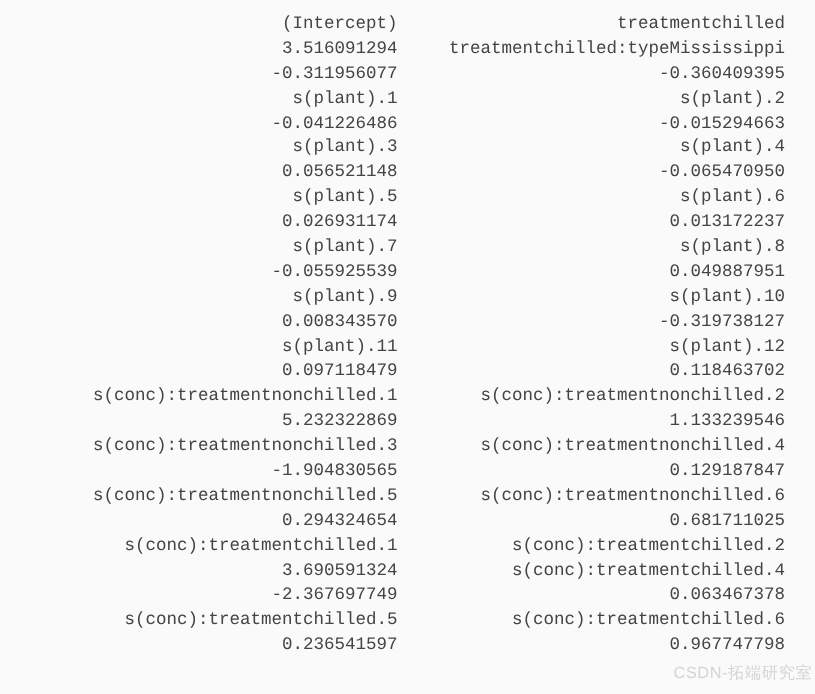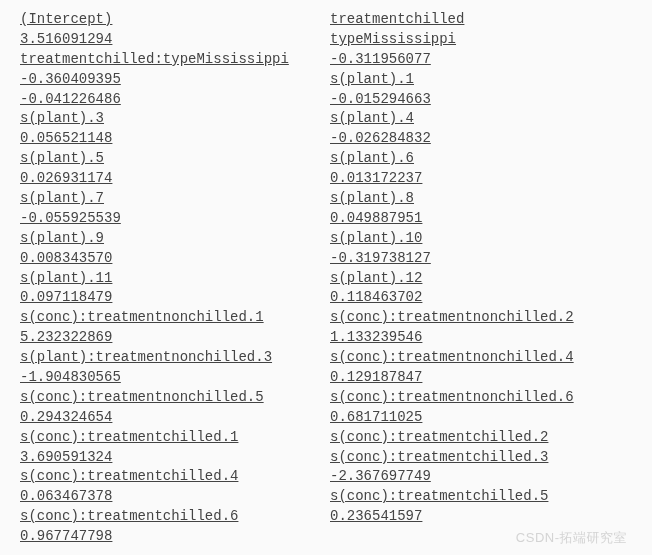--- a/index.html
+++ b/index.html
@@ -18,85 +18,83 @@
       position: relative;
     }
     .output-grid {
       display: grid;
       grid-template-columns: 1fr 1fr;
       column-gap: 8px;
       row-gap: 1px;
       line-height: 1.35;
     }
     .cell {
-      text-align: left;
+      text-align: right;
       white-space: pre;
       padding-right: 4px;
-      text-decoration: underline;
     }
     .watermark {
       position: absolute;
-      right: 25px;
+      right: 2px;
       bottom: 8px;
       font-family: Arial, sans-serif;
       font-size: 13px;
       color: rgba(180,180,180,0.55);
       letter-spacing: 0.5px;
     }
   </style>
 </head>
 <body>
 
 <div class="output-grid" id="grid">
     <div class="cell">(Intercept)</div>
     <div class="cell">treatmentchilled</div>
     <div class="cell">3.516091294</div>
-    <div class="cell">typeMississippi</div>
     <div class="cell">treatmentchilled:typeMississippi</div>
     <div class="cell">-0.311956077</div>
     <div class="cell">-0.360409395</div>
     <div class="cell">s(plant).1</div>
+    <div class="cell">s(plant).2</div>
     <div class="cell">-0.041226486</div>
     <div class="cell">-0.015294663</div>
     <div class="cell">s(plant).3</div>
     <div class="cell">s(plant).4</div>
     <div class="cell">0.056521148</div>
-    <div class="cell">-0.026284832</div>
+    <div class="cell">-0.065470950</div>
     <div class="cell">s(plant).5</div>
     <div class="cell">s(plant).6</div>
     <div class="cell">0.026931174</div>
     <div class="cell">0.013172237</div>
     <div class="cell">s(plant).7</div>
     <div class="cell">s(plant).8</div>
     <div class="cell">-0.055925539</div>
     <div class="cell">0.049887951</div>
     <div class="cell">s(plant).9</div>
     <div class="cell">s(plant).10</div>
     <div class="cell">0.008343570</div>
     <div class="cell">-0.319738127</div>
     <div class="cell">s(plant).11</div>
     <div class="cell">s(plant).12</div>
     <div class="cell">0.097118479</div>
     <div class="cell">0.118463702</div>
     <div class="cell">s(conc):treatmentnonchilled.1</div>
     <div class="cell">s(conc):treatmentnonchilled.2</div>
     <div class="cell">5.232322869</div>
     <div class="cell">1.133239546</div>
-    <div class="cell">s(plant):treatmentnonchilled.3</div>
+    <div class="cell">s(conc):treatmentnonchilled.3</div>
     <div class="cell">s(conc):treatmentnonchilled.4</div>
     <div class="cell">-1.904830565</div>
     <div class="cell">0.129187847</div>
     <div class="cell">s(conc):treatmentnonchilled.5</div>
     <div class="cell">s(conc):treatmentnonchilled.6</div>
     <div class="cell">0.294324654</div>
     <div class="cell">0.681711025</div>
     <div class="cell">s(conc):treatmentchilled.1</div>
     <div class="cell">s(conc):treatmentchilled.2</div>
     <div class="cell">3.690591324</div>
-    <div class="cell">s(conc):treatmentchilled.3</div>
     <div class="cell">s(conc):treatmentchilled.4</div>
     <div class="cell">-2.367697749</div>
     <div class="cell">0.063467378</div>
     <div class="cell">s(conc):treatmentchilled.5</div>
     <div class="cell">s(conc):treatmentchilled.6</div>
     <div class="cell">0.236541597</div>
     <div class="cell">0.967747798</div>
   </div>
 
 <div class="watermark">CSDN-拓端研究室</div>

